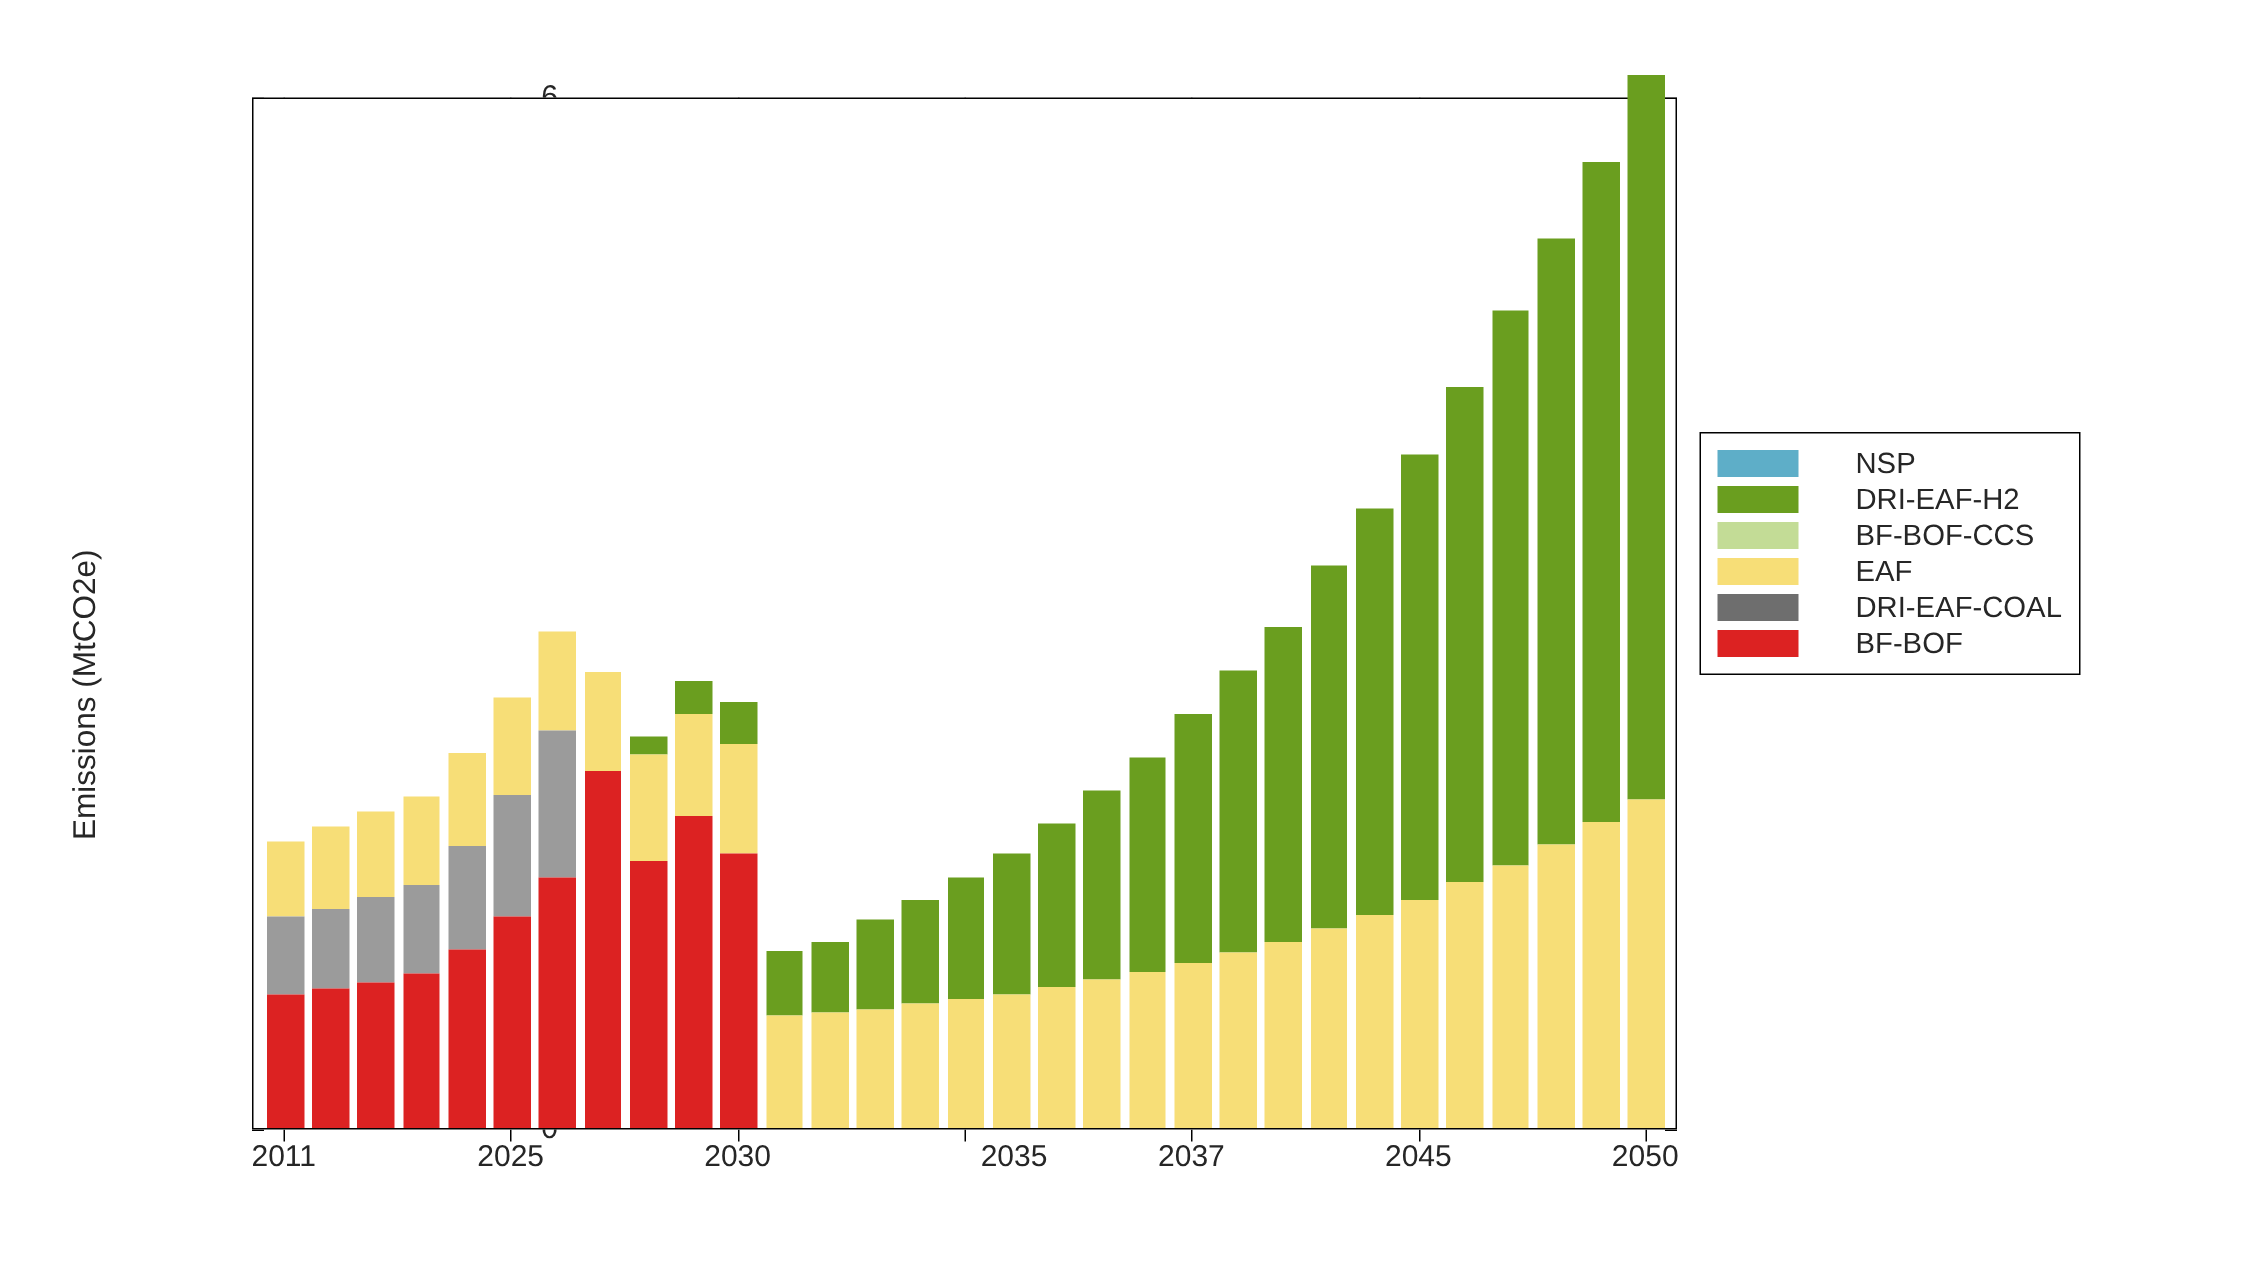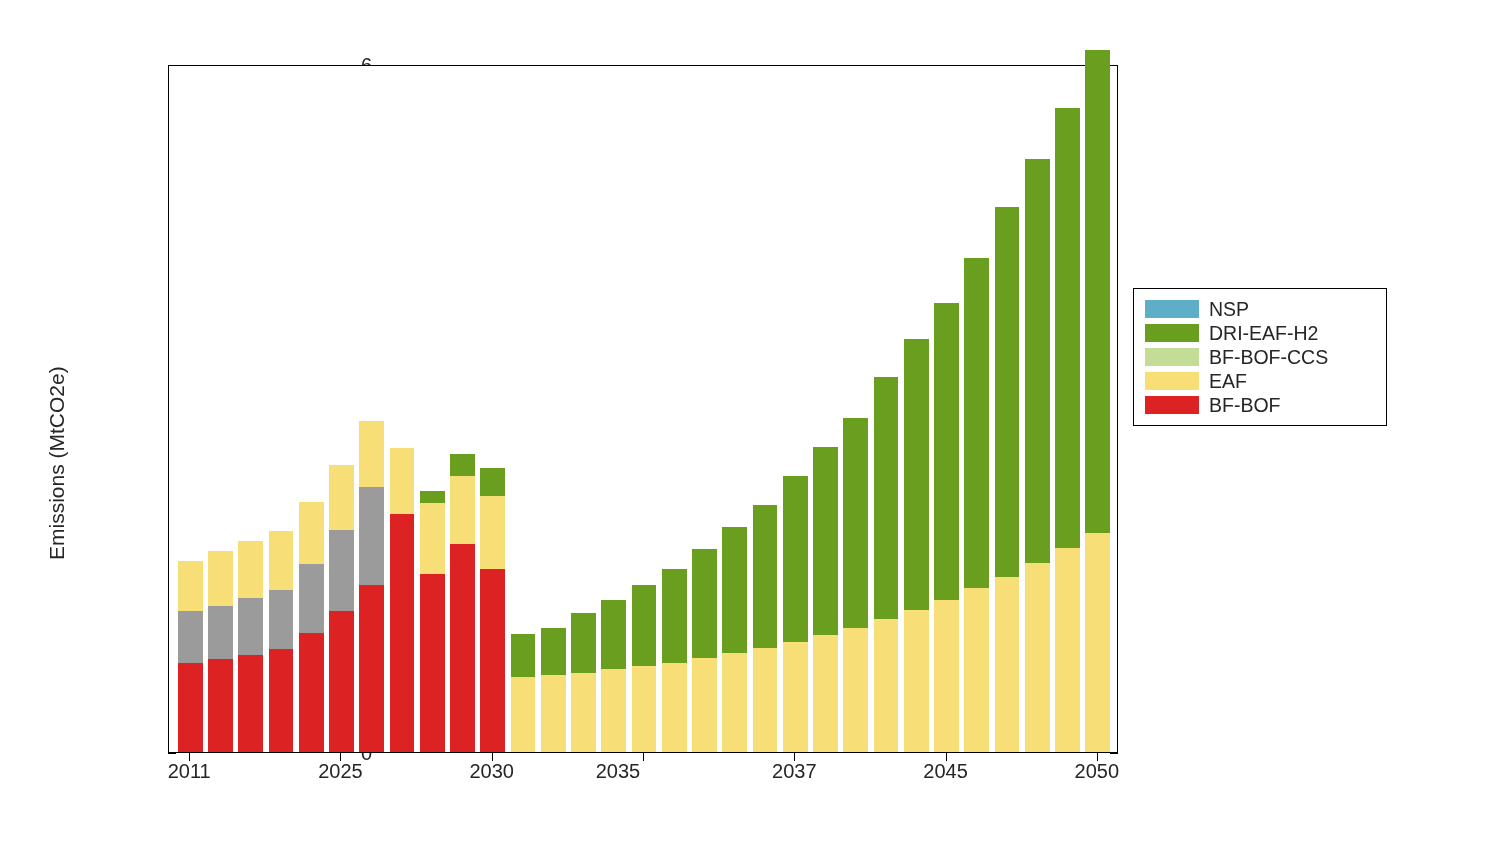--- a/index.html
+++ b/index.html
@@ -128,20 +128,21 @@
     border: 1.1px solid #000;
     background: #ffffff;
     box-sizing: border-box;
     padding: 8px 0 8px 0;
   }
   .legend-row {
     display: flex;
     align-items: center;
     height: 24px;
     padding-left: 11px;
+    gap: 28px;
   }
   .legend-swatch {
     width: 54px;
     height: 18px;
     flex: 0 0 auto;
   }
   .legend-label {
     margin-left: 10px;
     font-size: 19.5px;
     color: #262626;
@@ -162,21 +163,21 @@
       <div class="ytick-label" style="top: 523.667px;">2</div>
       <div class="ytick-label" style="top: 409px;">3</div>
       <div class="ytick-label" style="top: 294.333px;">4</div>
       <div class="ytick-label" style="top: 179.667px;">5</div>
       <div class="ytick-label" style="top: 65px;">6</div>
     </div>
   <div id="xtick-labels-container">
       <div class="xtick-label" style="left: 189.178px;">2011</div>
       <div class="xtick-label" style="left: 340.452px;">2025</div>
       <div class="xtick-label" style="left: 491.726px;">2030</div>
-      <div class="xtick-label" style="left: 618px;">2035</div>
+      <div class="xtick-label" style="left: 676px;">2035</div>
       <div class="xtick-label" style="left: 794.274px;">2037</div>
       <div class="xtick-label" style="left: 945.548px;">2045</div>
       <div class="xtick-label" style="left: 1096.82px;">2050</div>
     </div>
   <div id="ticks-container">
       <div class="ytick-mark" style="top: 753px;"></div>
       <div class="ytick-mark right" style="top: 753px;"></div>
       <div class="ytick-mark" style="top: 638.333px;"></div>
       <div class="ytick-mark right" style="top: 638.333px;"></div>
       <div class="ytick-mark" style="top: 523.667px;"></div>
@@ -355,18 +356,22 @@
       </div>
       <div class="legend-row">
         <div class="legend-swatch" style="background: rgb(195, 220, 150);"></div>
         <div class="legend-label">BF-BOF-CCS</div>
       </div>
       <div class="legend-row">
         <div class="legend-swatch" style="background: rgb(247, 222, 119);"></div>
         <div class="legend-label">EAF</div>
       </div>
       <div class="legend-row">
+        <div class="legend-swatch" style="background: rgb(110, 110, 110);"></div>
+        <div class="legend-label">DRI-EAF-COAL</div>
+      </div>
+      <div class="legend-row">
         <div class="legend-swatch" style="background: rgb(220, 34, 34);"></div>
         <div class="legend-label">BF-BOF</div>
       </div>
     </div>
 
 </div>
 
 </body></html>

